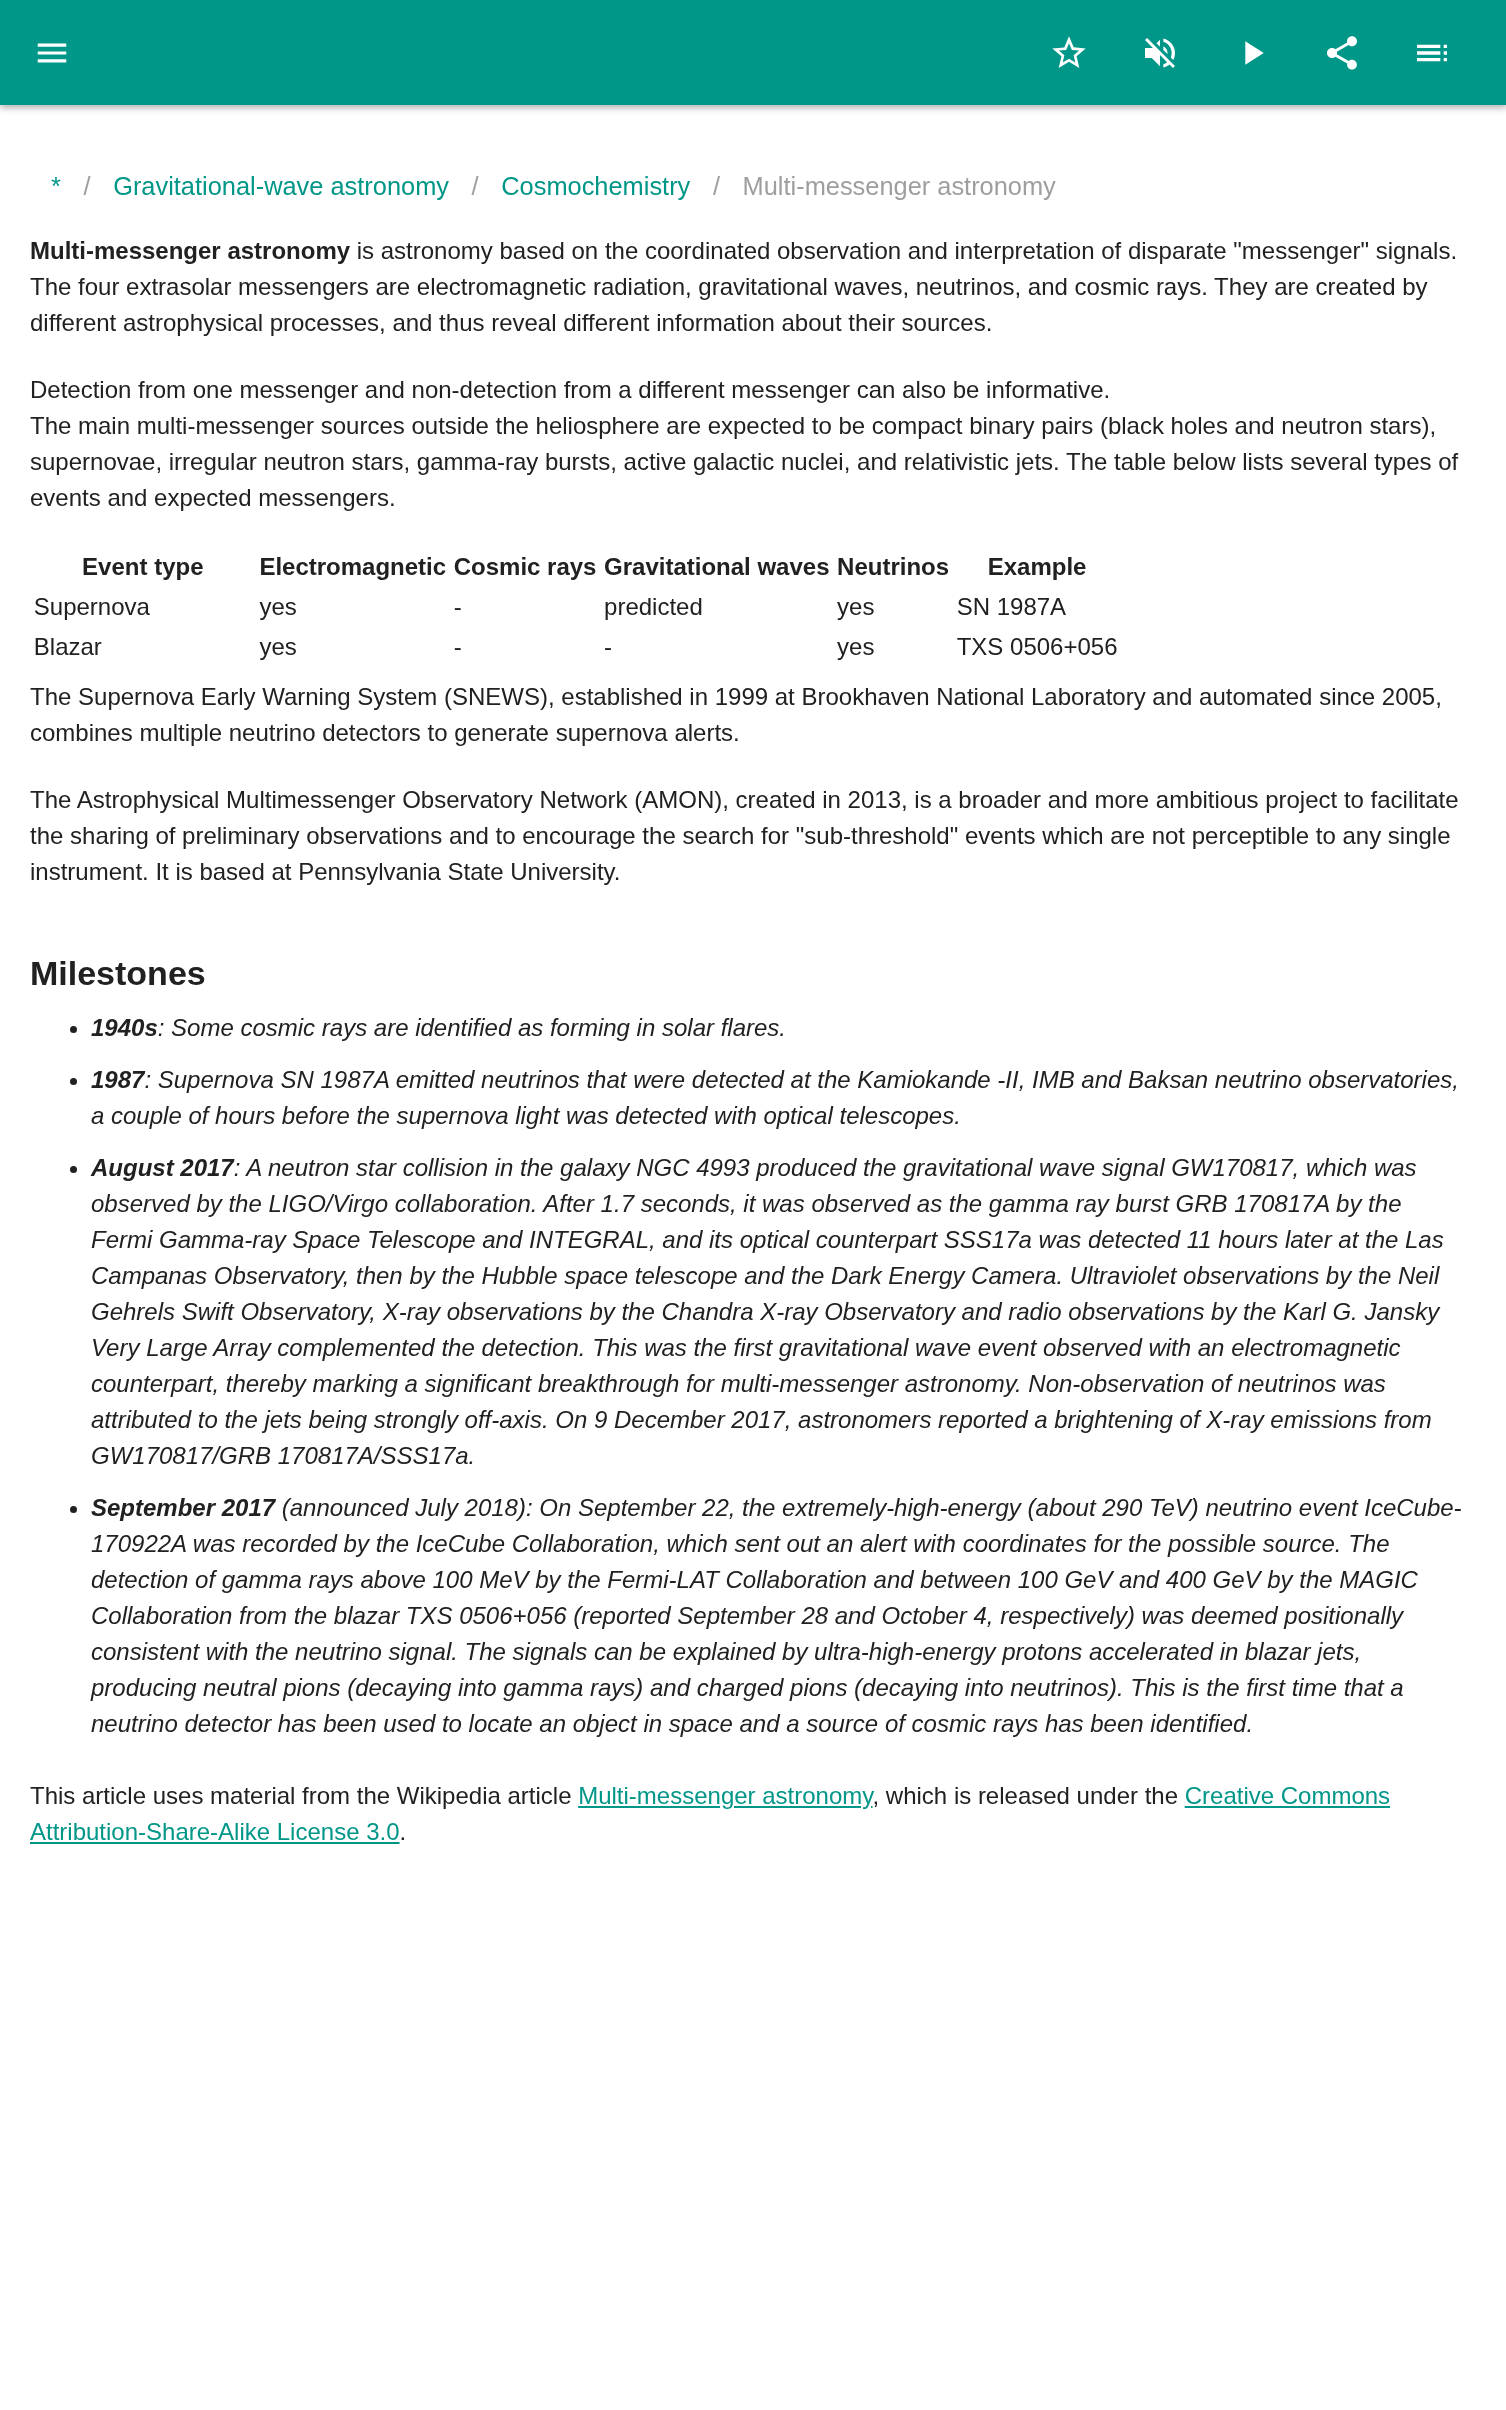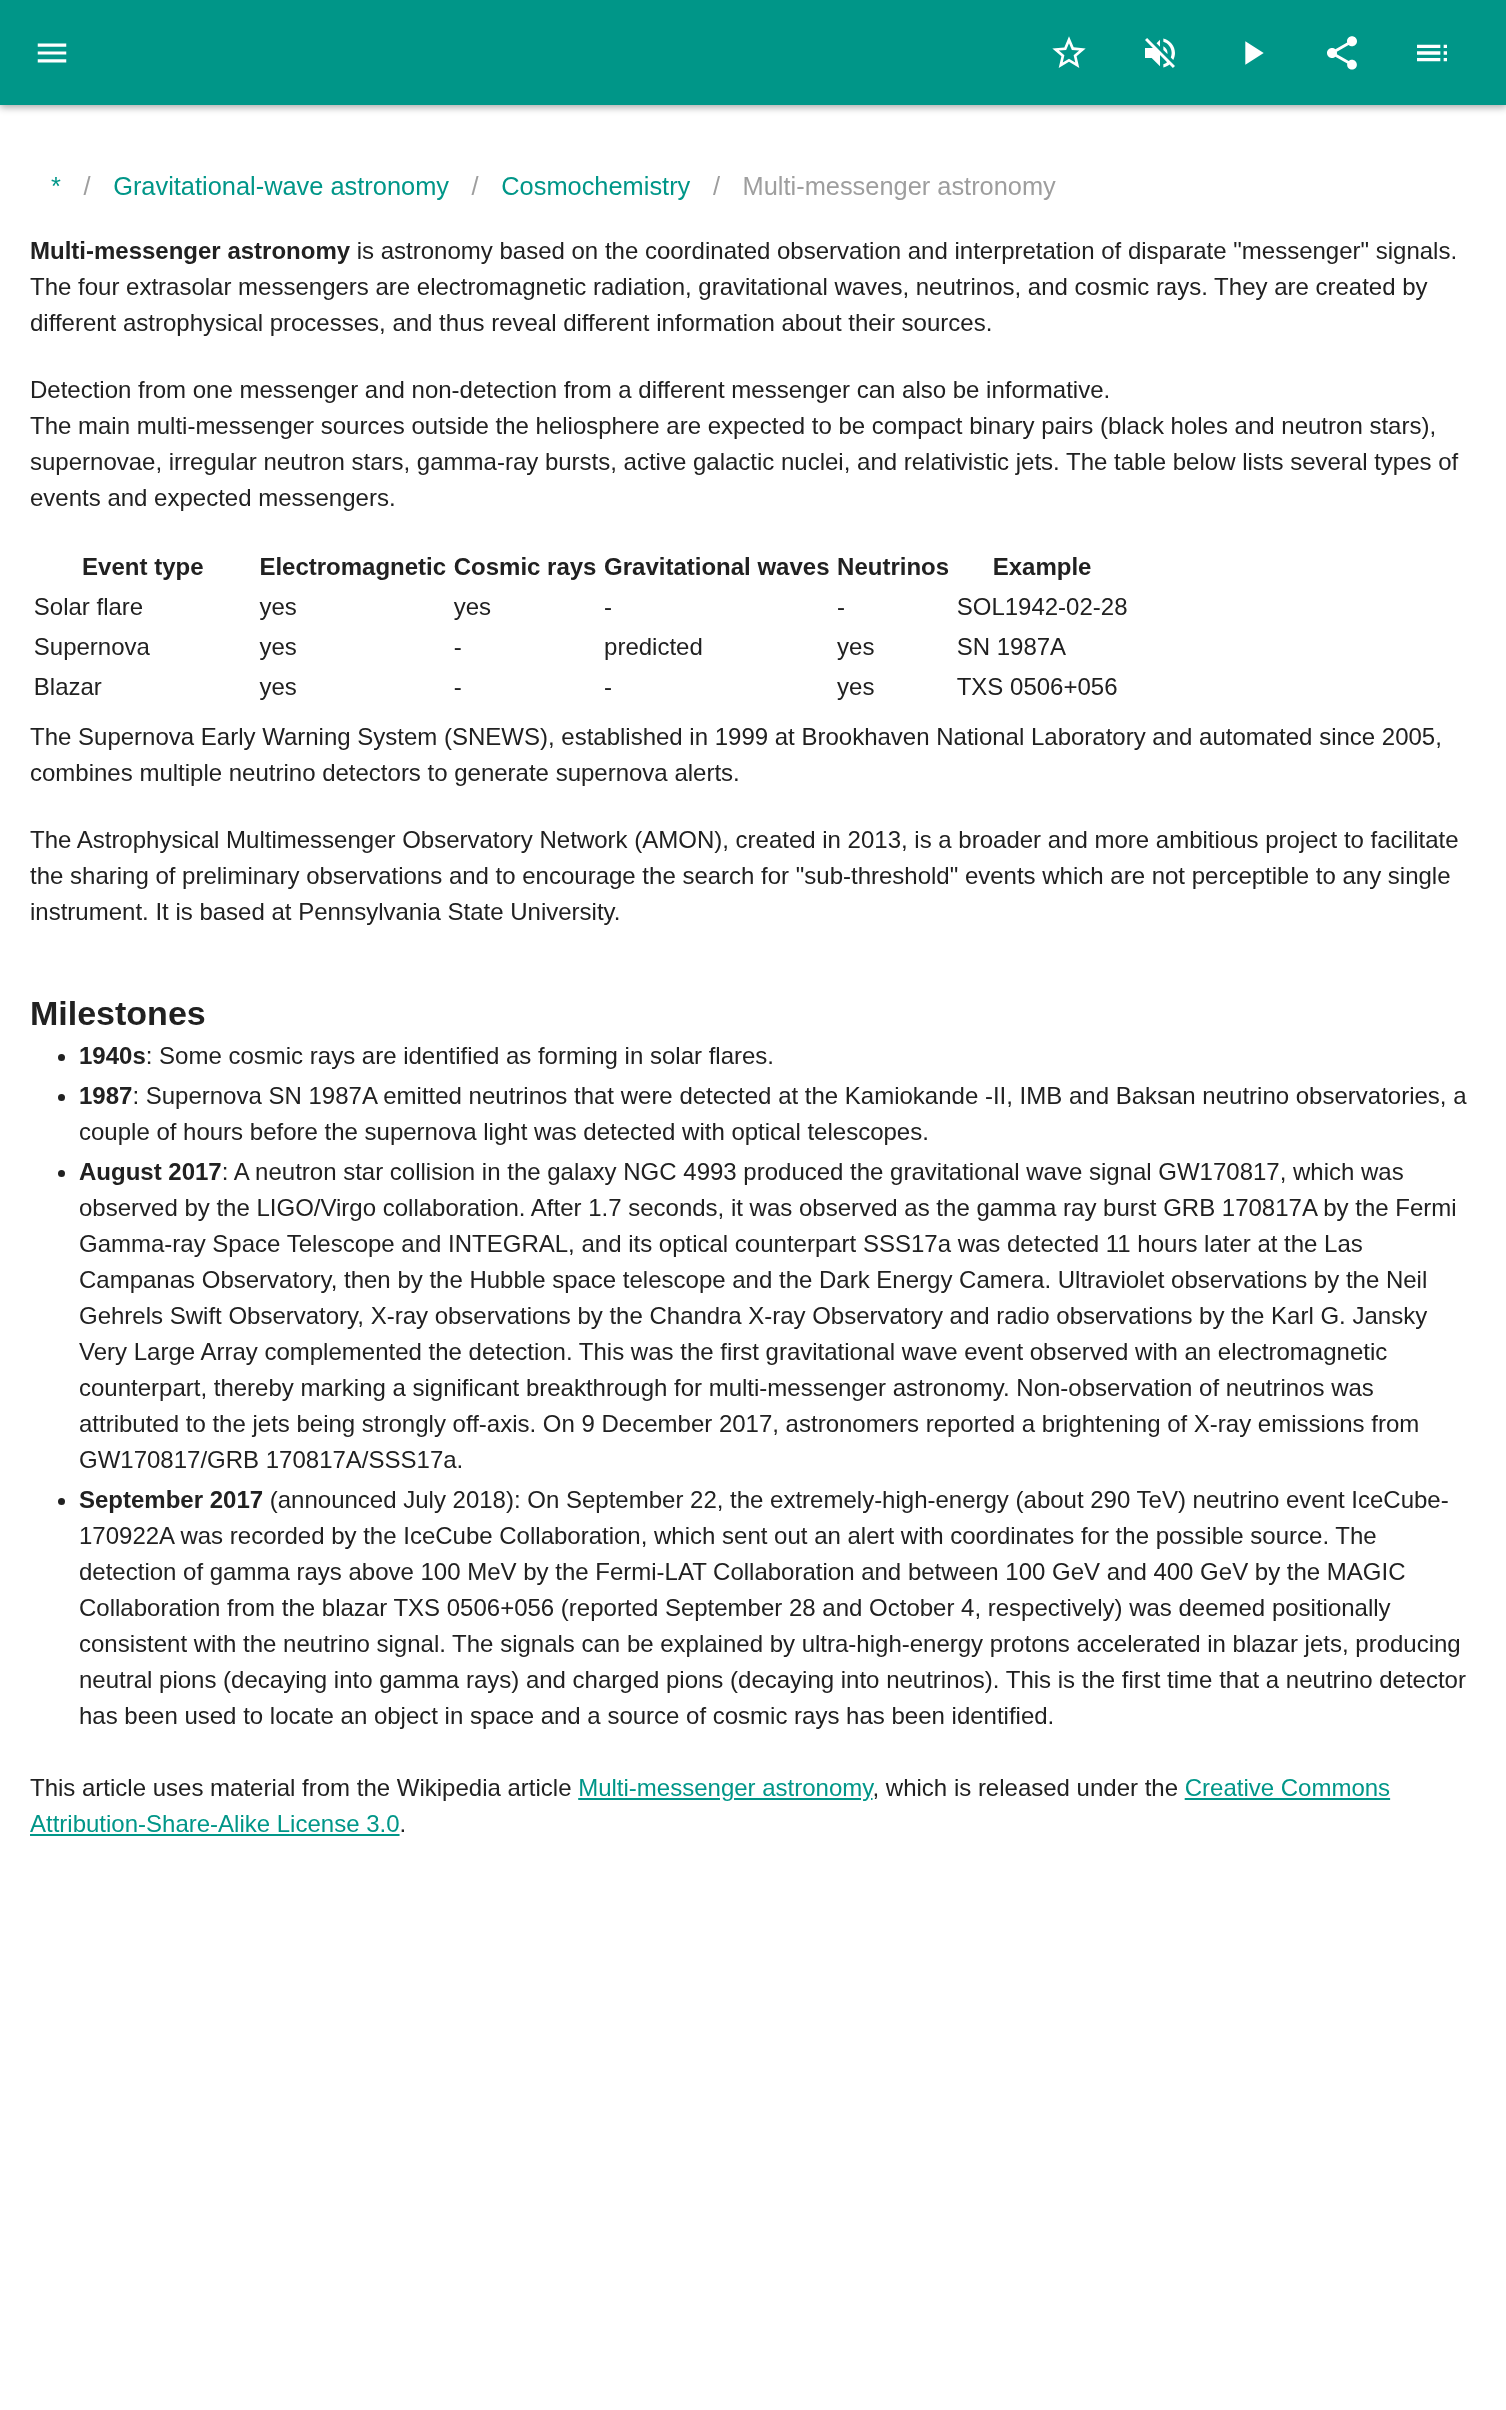--- a/index.html
+++ b/index.html
@@ -31,21 +31,21 @@
   .breadcrumb .sep { color: #9e9e9e; margin: 0 22.6px; }
   .breadcrumb .current { color: #9e9e9e; }
   p { margin: 0 0 31px 0; }
   p.first { margin-top: 28px; }
   table { border-collapse: collapse; font-size: 24px; line-height: 40px; margin: 17px 0 12px 0; }
   th { font-weight: bold; padding: 0 3.8px 0 3.8px; text-align: center; white-space: nowrap; }
   td { padding: 0 3.8px 0 3.8px; white-space: nowrap; text-align: left; vertical-align: top; }
   h2 { font-size: 34px; line-height: 41px; margin: 3.8px 0 0 0; font-weight: bold; }
   h2.milestones { margin-top: 63px; }
   ul { margin: 0; padding-left: 45px; }
-  li { margin: 4px; }
+  li { margin: 16px; font-style: italic; }
   a.link { color: #009688; text-decoration: underline; }
   .attrib { margin-top: 36px; }
 </style>
 </head>
 <body>
 
 <div class="appbar">
   <div class="icon" style="left:25.4px;">
     <svg width="38" height="38" viewBox="0 0 24 24">
         <path d="M3 6h18v2H3zM3 11h18v2H3zM3 16h18v2H3z"></path>
@@ -93,28 +93,20 @@
         <th style="padding-left:3.8px;padding-right:3.8px;width:218px">Event type</th>
         <th>Electromagnetic</th>
         <th>Cosmic rays</th>
         <th>Gravitational waves</th>
         <th>Neutrinos</th>
         <th>Example</th>
       </tr>
     </thead>
     <tbody>
       <tr>
-        <td>Solar flare</td>
-        <td>yes</td>
-        <td>yes</td>
-        <td>-</td>
-        <td>-</td>
-        <td>SOL1942-02-28</td>
-      </tr>
-      <tr>
         <td>Supernova</td>
         <td>yes</td>
         <td>-</td>
         <td>predicted</td>
         <td>yes</td>
         <td>SN 1987A</td>
       </tr>
       <tr>
         <td>Blazar</td>
         <td>yes</td>

